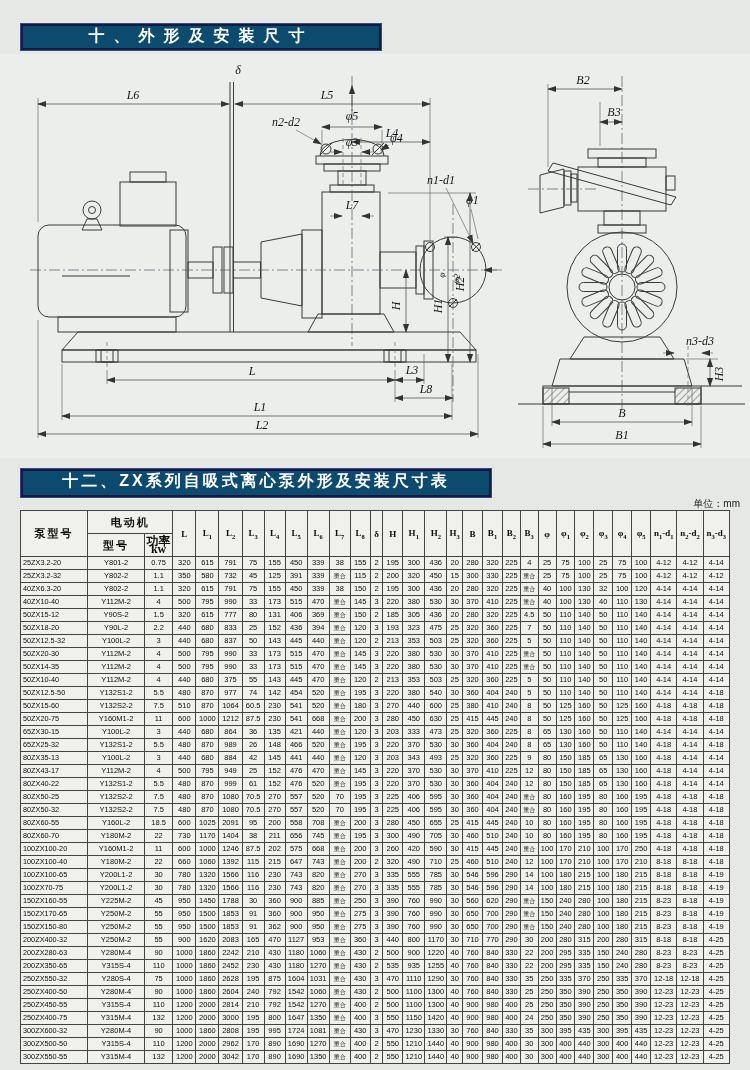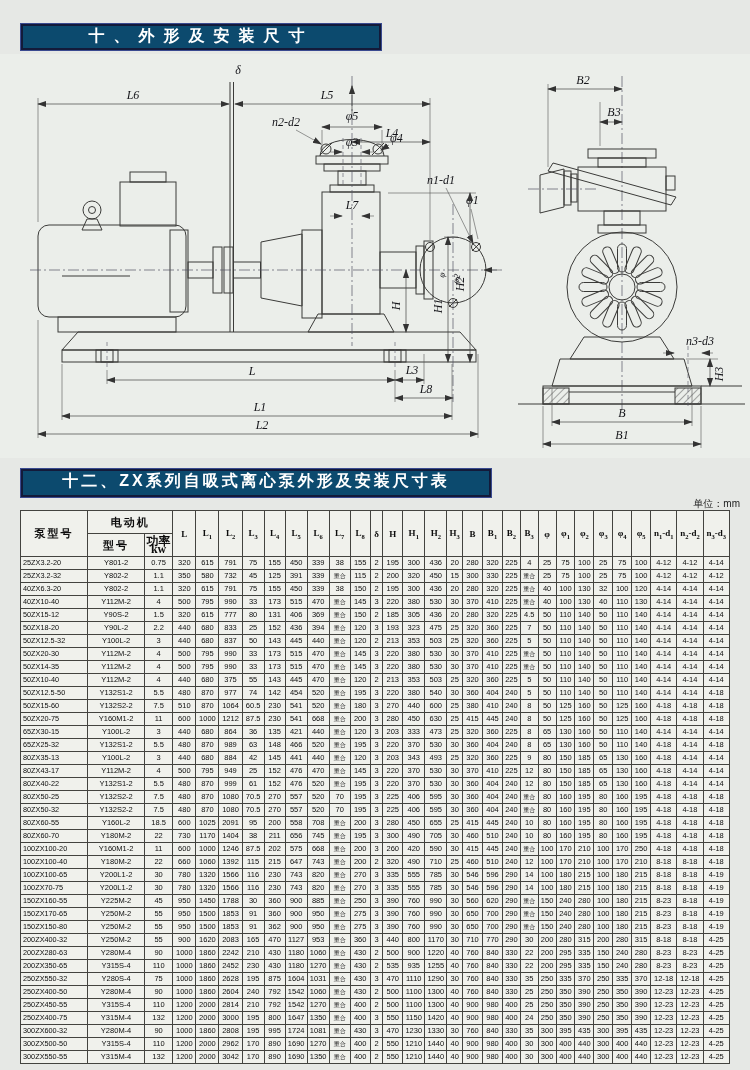--- a/index.html
+++ b/index.html
@@ -782,21 +782,21 @@
           <td class="">4-14</td>
           <td class="">4-14</td>
         </tr>
         <tr>
           <td class="c0">65ZX25-32</td>
           <td class="">Y132S1-2</td>
           <td class="">5.5</td>
           <td class="">480</td>
           <td class="">870</td>
           <td class="">989</td>
-          <td class="">63</td>
+          <td class="">26</td>
           <td class="">148</td>
           <td class="">466</td>
           <td class="">520</td>
           <td class="ch">重合</td>
           <td class="">195</td>
           <td class="">3</td>
           <td class="">220</td>
           <td class="">370</td>
           <td class="">530</td>
           <td class="">30</td>

